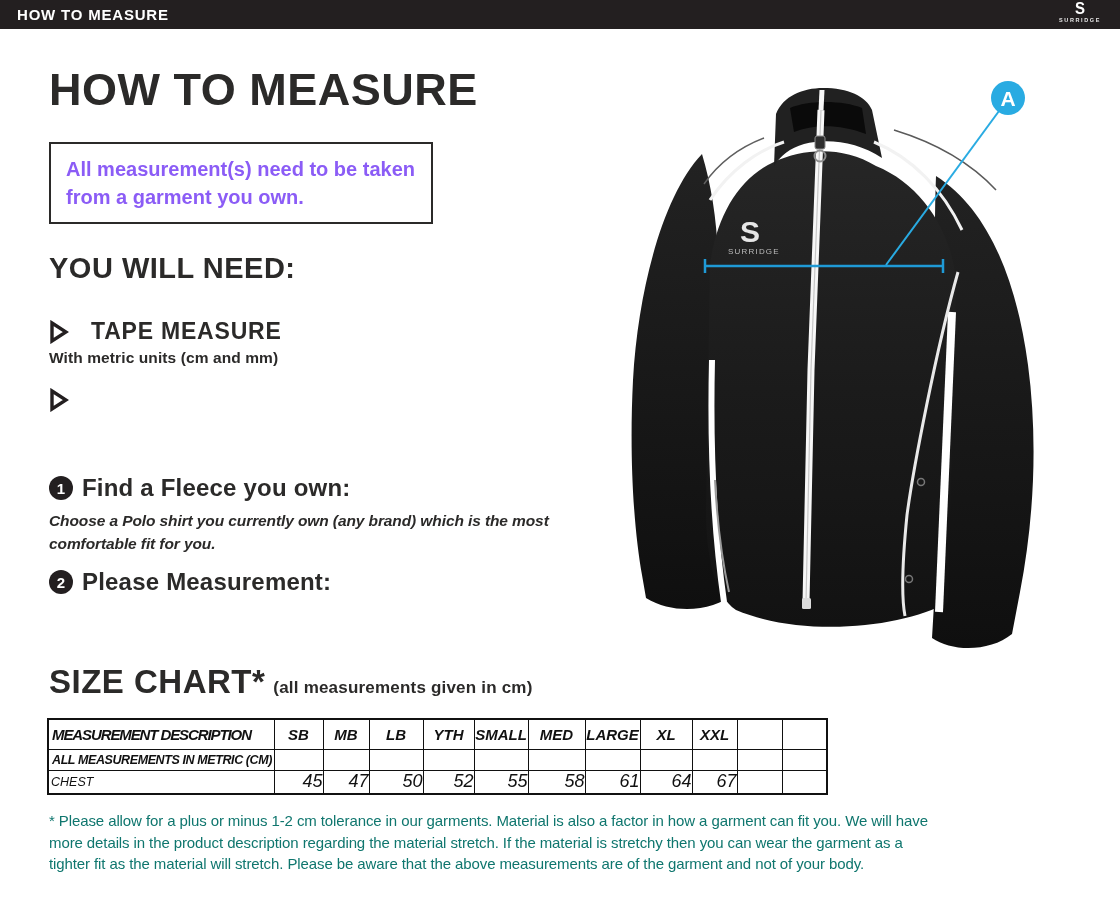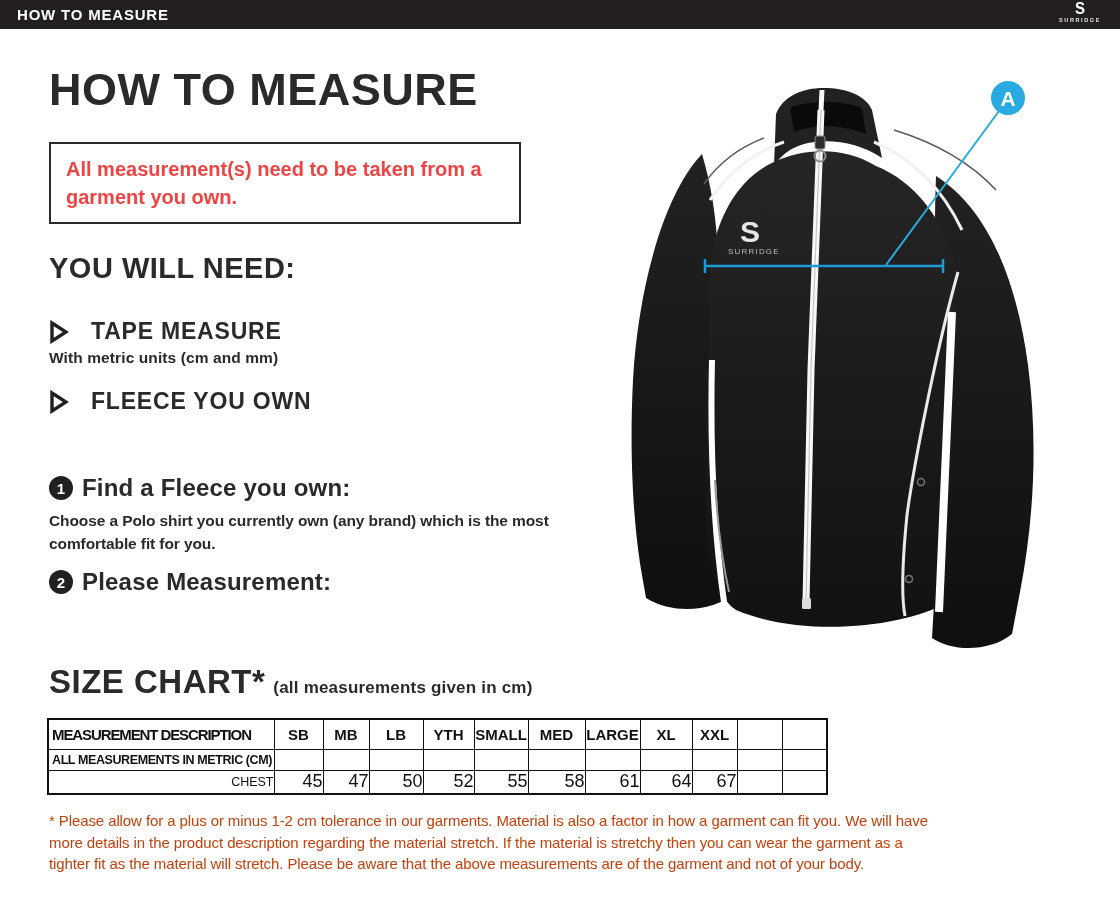--- a/index.html
+++ b/index.html
@@ -26,23 +26,23 @@
   }
   .brand-s { display:block; font-size:15px; font-weight:bold; letter-spacing:0; transform:scaleY(1.05); }
   .brand-word { display:block; font-size:5.5px; font-weight:bold; letter-spacing:1.6px; margin-top:1.5px; color:#e8e8e8; }
 
   
   .h1 {
     position:absolute; left:49px; top:64px;
     font-size:45px; font-weight:bold; letter-spacing:0.5px; color:#2b2a29;
   }
   .notice-box {
-    position:absolute; left:49px; top:142px; width:472px;
+    position:absolute; left:49px; top:142px; width:384px;
     border:2.5px solid #2b2a29; padding:11px 15px;
-    font-size:20px; font-weight:bold; line-height:28px; color:#ef4444;
+    font-size:20px; font-weight:bold; line-height:28px; color:#8b5cf6;
   }
   .ywn-heading {
     position:absolute; left:49px; top:252px;
     font-size:29px; font-weight:bold; letter-spacing:0.5px;
   }
   .need-item { position:absolute; left:49px; }
   .need-item.first  { top:318px; }
   .need-item.second { top:388px; }
   .need-head { display:flex; align-items:center; gap:22px; }
   .need-title { font-size:23px; font-weight:bold; letter-spacing:0.8px; }
@@ -51,44 +51,44 @@
   .step { position:absolute; left:49px; }
   .step.first  { top:474px; }
   .step.second { top:568px; }
   .step-head { display:flex; align-items:center; gap:9px; }
   .step-num {
     width:24px; height:24px; border-radius:50%; background:#231f20;
     color:#fff; font-size:15px; font-weight:bold;
     display:flex; align-items:center; justify-content:center; flex:0 0 24px;
   }
   .step-title { font-size:24px; font-weight:bold; letter-spacing:0.2px; }
-  .step-desc  { margin-top:7px; width:548px; font-size:15.5px; font-weight:bold; line-height:23px; letter-spacing:-0.1px; }
+  .step-desc  { margin-top:7px; width:548px; font-size:15.5px; font-weight:bold; line-height:23px; letter-spacing:-0.1px;font-style:italic; }
 
   .size-heading { position:absolute; left:49px; top:663px; font-size:33px; font-weight:bold; letter-spacing:0.5px; }
   .size-sub { font-size:17px; font-weight:bold; letter-spacing:0.2px; margin-left:8px; }
 
   
   table.size-table {
     position:absolute; left:47px; top:718px;
     border-collapse:collapse; table-layout:fixed;
     border:2px solid #111;
   }
   .size-table th, .size-table td {
     border:1.6px solid #111; overflow:hidden; white-space:nowrap;
-    font-family:"Liberation Sans", sans-serif; color:#111;
+    font-family:"Liberation Sans", sans-serif; color:#111;font-style:italic;
   }
   .size-table thead th { height:30px; font-size:15px; font-weight:bold; text-align:center; }
   .size-table thead th.first { font-size:15px; letter-spacing:-1.1px; text-align:left; padding-left:3px; }
   .size-table tr.metric-row td { height:21px; font-size:12.5px; font-weight:bold; letter-spacing:-0.4px; padding-left:3px; }
   .size-table tr.value-row  td { height:24px; font-size:18px; text-align:right; }
-  .size-table tr.value-row  td.first { font-size:12.5px; text-align:right; padding-left:2px; }
+  .size-table tr.value-row  td.first { font-size:12.5px; text-align:left; padding-left:2px; }
 
   .disclaimer {
     position:absolute; left:49px; top:810px; width:888px;
-    font-size:15px; line-height:21.5px; color:#c2410c; letter-spacing:-0.1px;
+    font-size:15px; line-height:21.5px; color:#0f766e; letter-spacing:-0.1px;
   }
 
   
   .jacket-wrap { position:absolute; left:618px; top:50px; width:502px; height:615px; }
 </style>
 </head>
 <body>
 
 <header class="topbar">
   <span class="topbar-title">HOW TO MEASURE</span>
@@ -112,21 +112,20 @@
     <span class="need-title">TAPE MEASURE</span>
   </div>
   <div class="need-desc">With metric units (cm and mm)</div>
 </div>
 
 <div class="need-item second">
   <div class="need-head">
     <svg width="20" height="24" viewBox="0 0 20 24" aria-hidden="true">
       <path d="M3,3 L17,12 L3,21 Z" fill="none" stroke="#231f20" stroke-width="3.4" stroke-linejoin="miter"></path>
     </svg>
-    <span class="need-title">FLEECE YOU OWN</span>
   </div>
 </div>
 
 <div class="step first">
   <div class="step-head">
     <span class="step-num">1</span>
     <span class="step-title">Find a Fleece you own:</span>
   </div>
   <div class="step-desc">Choose a Polo shirt you currently own (any brand) which is the most comfortable fit for you.</div>
 </div>

